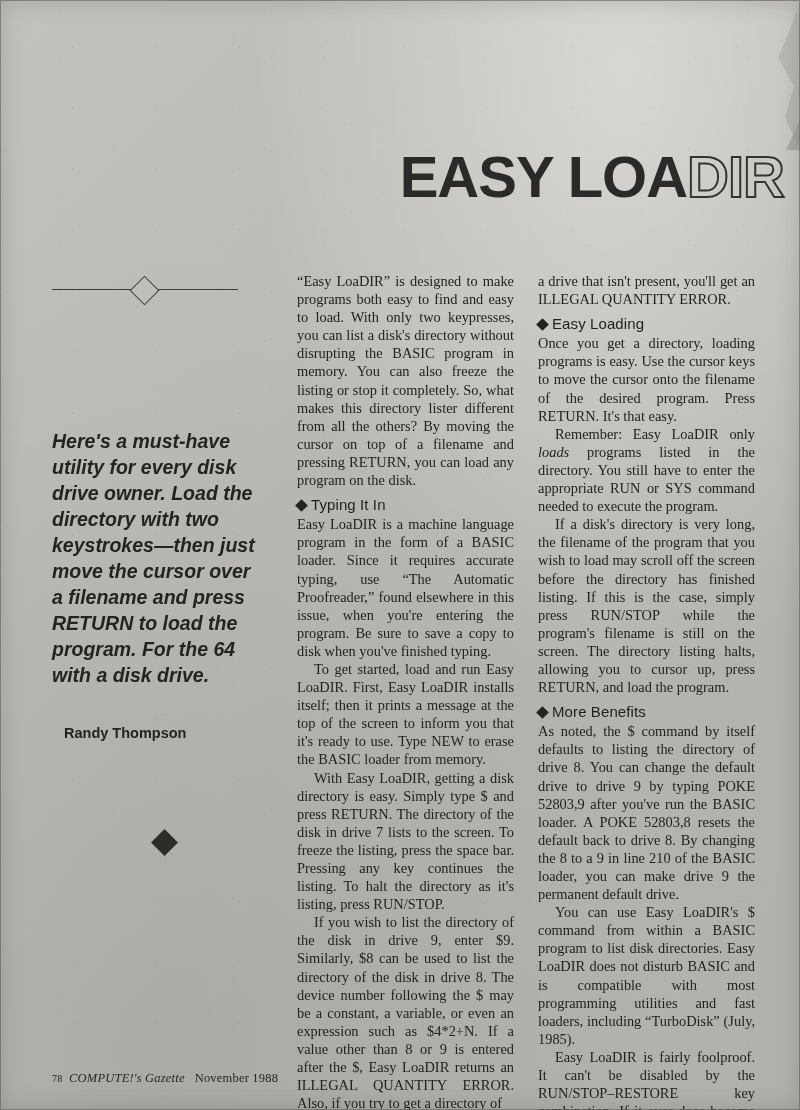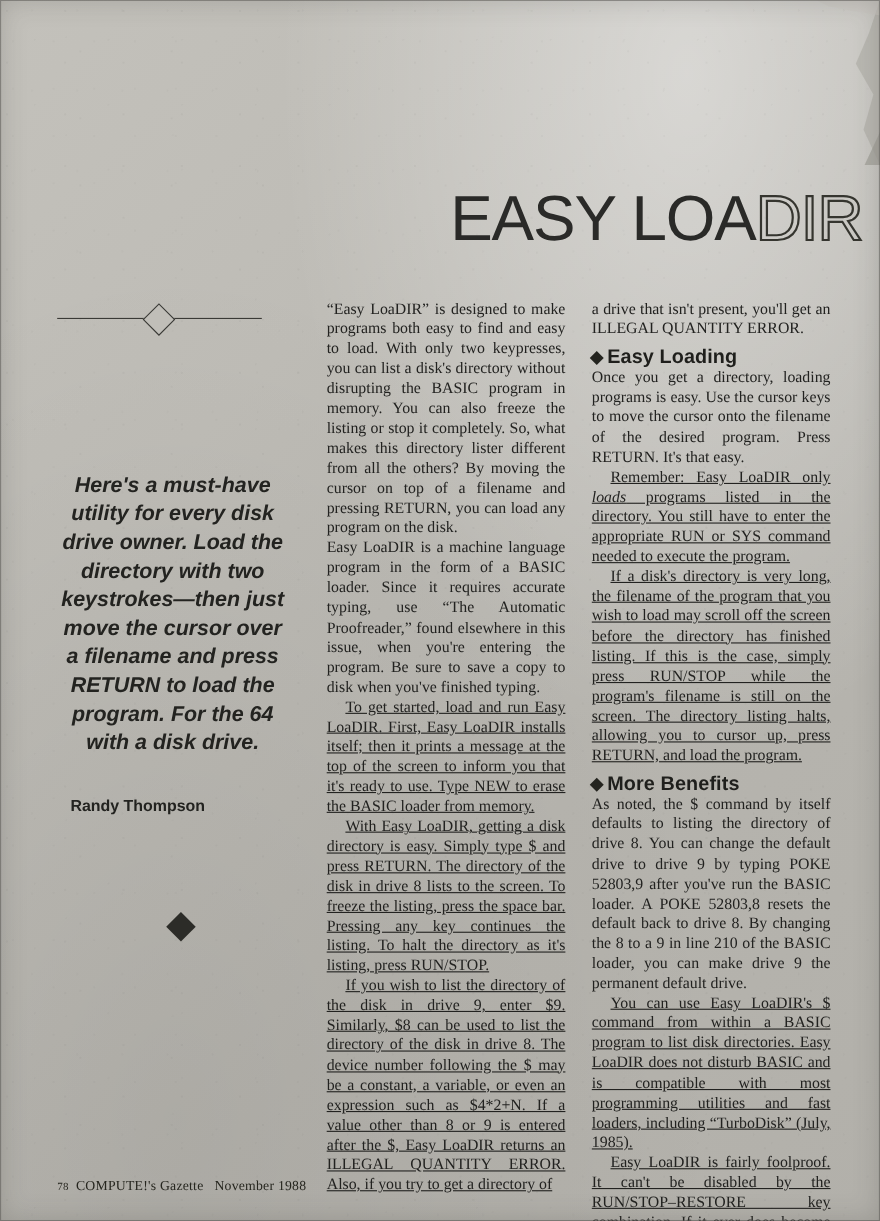--- a/index.html
+++ b/index.html
@@ -55,27 +55,26 @@
     pointer-events: none;
   }
   .corner-fold svg { display:block; }
 
   
   .title {
     position: absolute;
     top: 148px;
     right: 16px;
     font-family: "Liberation Sans", sans-serif;
-    font-weight: normal;
+    font-weight: bold;
     font-size: 58px;
     letter-spacing: -1px;
     color: #2a2a28;
     white-space: nowrap;
     line-height: 1;
-    margin-top: 22px;
   }
   .title .outline {
     color: transparent;
     -webkit-text-stroke: 2px #35352f;
     text-shadow: none;
   }
 
   
   .rail {
     position: absolute;
@@ -105,21 +104,20 @@
     position: absolute;
     left: 52px;
     top: 428px;
     width: 210px;
     font-family: "Liberation Sans", sans-serif;
     font-style: italic;
     font-weight: bold;
     font-size: 19.5px;
     line-height: 26px;
     color: #232320;
-    text-align: center;
   }
   .byline {
     position: absolute;
     left: 64px;
     top: 725px;
     width: 210px;
     font-family: "Liberation Sans", sans-serif;
     font-weight: bold;
     font-size: 14.5px;
     color: #232320;
@@ -150,26 +148,25 @@
     color: #222220;
     text-align: justify;
     -webkit-hyphens: auto;
     hyphens: auto;
   }
   .col p {
     margin: 0;
   }
   .col p.indent {
     text-indent: 17px;
-    text-decoration: underline;
   }
   .subhead {
     font-family: "Liberation Sans", sans-serif;
-    font-weight: bold;
-    font-size: 18px;
+    font-weight: normal;
+    font-size: 15px;
     color: #1f1f1c;
     margin: 7px 0 1px 0;
     letter-spacing: .1px;
   }
   .subhead .dia {
     display: inline-block;
     width: 9px;
     height: 9px;
     background: #24241f;
     transform: rotate(45deg);
@@ -183,21 +180,21 @@
   .footer {
     position: absolute;
     left: 52px;
     bottom: 24px;
     font-family: "Liberation Serif", serif;
     font-size: 12.5px;
     color: #26261f;
     letter-spacing: .2px;
   }
   .footer .pg { font-size: 10px; }
-  .footer .mag { }
+  .footer .mag { font-style: italic; }
 </style>
 </head>
 <body>
 
 <div class="page">
 
   <div class="grain"></div>
 
   <div class="corner-fold">
     <svg width="118" height="150" viewBox="0 0 118 150">
@@ -217,23 +214,24 @@
   </div>
 
   <div class="deck">Here's a must-have utility for every disk drive owner. Load the directory with two keystrokes—then just move the cursor over a filename and press RETURN to load the program. For the 64 with a disk drive.</div>
   <div class="byline">Randy Thompson</div>
   <div class="diamond-solid"></div>
 
   <div class="cols">
 
     <div class="col">
       <p>“Easy LoaDIR” is designed to make programs both easy to find and easy to load. With only two keypresses, you can list a disk's directory without disrupting the BASIC program in memory. You can also freeze the listing or stop it completely. So, what makes this directory lister different from all the others? By moving the cursor on top of a filename and pressing RETURN, you can load any program on the disk.</p>
+      <div class="subhead"><span class="dia"></span><span>Typing It In</span></div>
       <p>Easy LoaDIR is a machine language program in the form of a BASIC loader. Since it requires accurate typing, use “The Automatic Proofreader,” found elsewhere in this issue, when you're entering the program. Be sure to save a copy to disk when you've finished typing.</p>
       <p class="indent">To get started, load and run Easy LoaDIR. First, Easy LoaDIR installs itself; then it prints a message at the top of the screen to inform you that it's ready to use. Type NEW to erase the BASIC loader from memory.</p>
-      <p class="indent">With Easy LoaDIR, getting a disk directory is easy. Simply type $ and press RETURN. The directory of the disk in drive 8 lists to the screen. To freeze the listing, press the space bar. Pressing any key continues the listing. To halt the directory as it's listing, press RUN/STOP.</p>
+      <p class="indent">With Easy LoaDIR, getting a disk directory is easy. Simply type $ and press RETURN. The directory of the disk in drive 7 lists to the screen. To freeze the listing, press the space bar. Pressing any key continues the listing. To halt the directory as it's listing, press RUN/STOP.</p>
       <p class="indent">If you wish to list the directory of the disk in drive 9, enter $9. Similarly, $8 can be used to list the directory of the disk in drive 8. The device number following the $ may be a constant, a variable, or even an expression such as $4*2+N. If a value other than 8 or 9 is entered after the $, Easy LoaDIR returns an ILLEGAL QUANTITY ERROR. Also, if you try to get a directory of</p>
     </div>
 
     <div class="col">
       <p>a drive that isn't present, you'll get an ILLEGAL QUANTITY ERROR.</p>
       <div class="subhead"><span class="dia"></span><span>Easy Loading</span></div>
       <p>Once you get a directory, loading programs is easy. Use the cursor keys to move the cursor onto the filename of the desired program. Press RETURN. It's that easy.</p>
       <p class="indent"><span>Remember: Easy LoaDIR only </span><span class="italic">loads</span><span> programs listed in the directory. You still have to enter the appropriate RUN or SYS command needed to execute the program.</span></p>
       <p class="indent">If a disk's directory is very long, the filename of the program that you wish to load may scroll off the screen before the directory has finished listing. If this is the case, simply press RUN/STOP while the program's filename is still on the screen. The directory listing halts, allowing you to cursor up, press RETURN, and load the program.</p>
       <div class="subhead"><span class="dia"></span><span>More Benefits</span></div>

